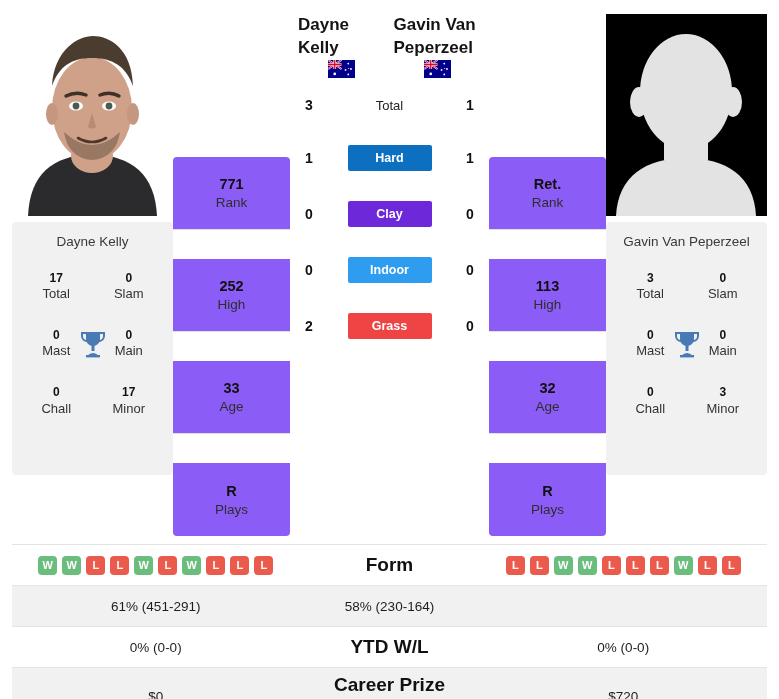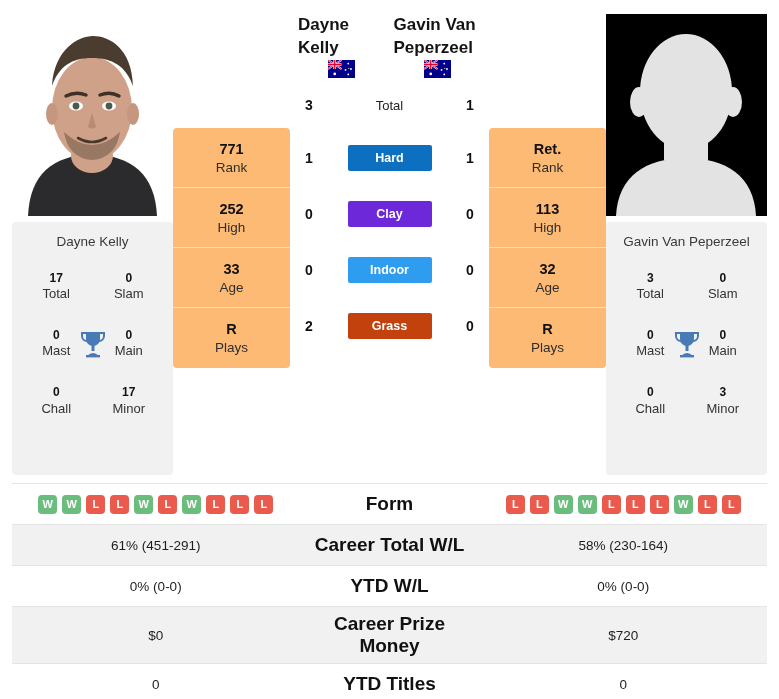--- a/index.html
+++ b/index.html
@@ -78,27 +78,28 @@
   }
   .trophy-wrap svg { width: 100%; height: 100%; display: block; }
 
   
   .strip-col {
     width: 117px;
     flex: 0 0 117px;
     margin: 114px 0 0 0;
   }
   .strip {
-    background: #fdba74;
-    height: 60px;
+    background: #8b5cf6;
+    height: 73px;
     display: flex;
     flex-direction: column;
     align-items: center;
     justify-content: center;
     border-bottom: 1px solid #e2e2e2;
+    margin-top: 29px;
   }
   .strip:first-child { border-radius: 4px 4px 0 0; }
   .strip:last-child { border-radius: 0 0 4px 4px; border-bottom: none; }
   .strip-val { font-size: 14.5px; font-weight: bold; color: #111; line-height: 1.4; }
   .strip-lab { font-size: 13.5px; color: #2e2e2e; line-height: 1.3; }
 
   
   .center-col {
     flex: 1 1 auto;
     display: flex;
@@ -351,21 +352,21 @@
           <div class="bar" style="background: #6d28d9;">Clay</div>
           <div class="sval">0</div>
         </div>
         <div class="srow">
           <div class="sval">0</div>
           <div class="bar" style="background: rgb(46, 157, 240);">Indoor</div>
           <div class="sval">0</div>
         </div>
         <div class="srow">
           <div class="sval">2</div>
-          <div class="bar" style="background: #c2410c;">Grass</div>
+          <div class="bar" style="background: #ef4444;">Grass</div>
           <div class="sval">0</div>
         </div>
       </div>
     </div>
 
     <div class="strip-col">
       <div class="strip">
         <div class="strip-val">Ret.</div>
         <div class="strip-lab">Rank</div>
       </div>
@@ -465,21 +466,20 @@
             <div class="badge l">L</div>
             <div class="badge w">W</div>
             <div class="badge l">L</div>
             <div class="badge l">L</div>
           </div>
       </div>
     </div>
 
     <div class="trow alt">
       <div class="tcell">61% (451-291)</div>
-      <div class="tcell lab">Career Total W/L</div>
       <div class="tcell">58% (230-164)</div>
     </div>
 
     <div class="trow">
       <div class="tcell">0% (0-0)</div>
       <div class="tcell lab">YTD W/L</div>
       <div class="tcell">0% (0-0)</div>
     </div>
 
     <div class="trow alt">

